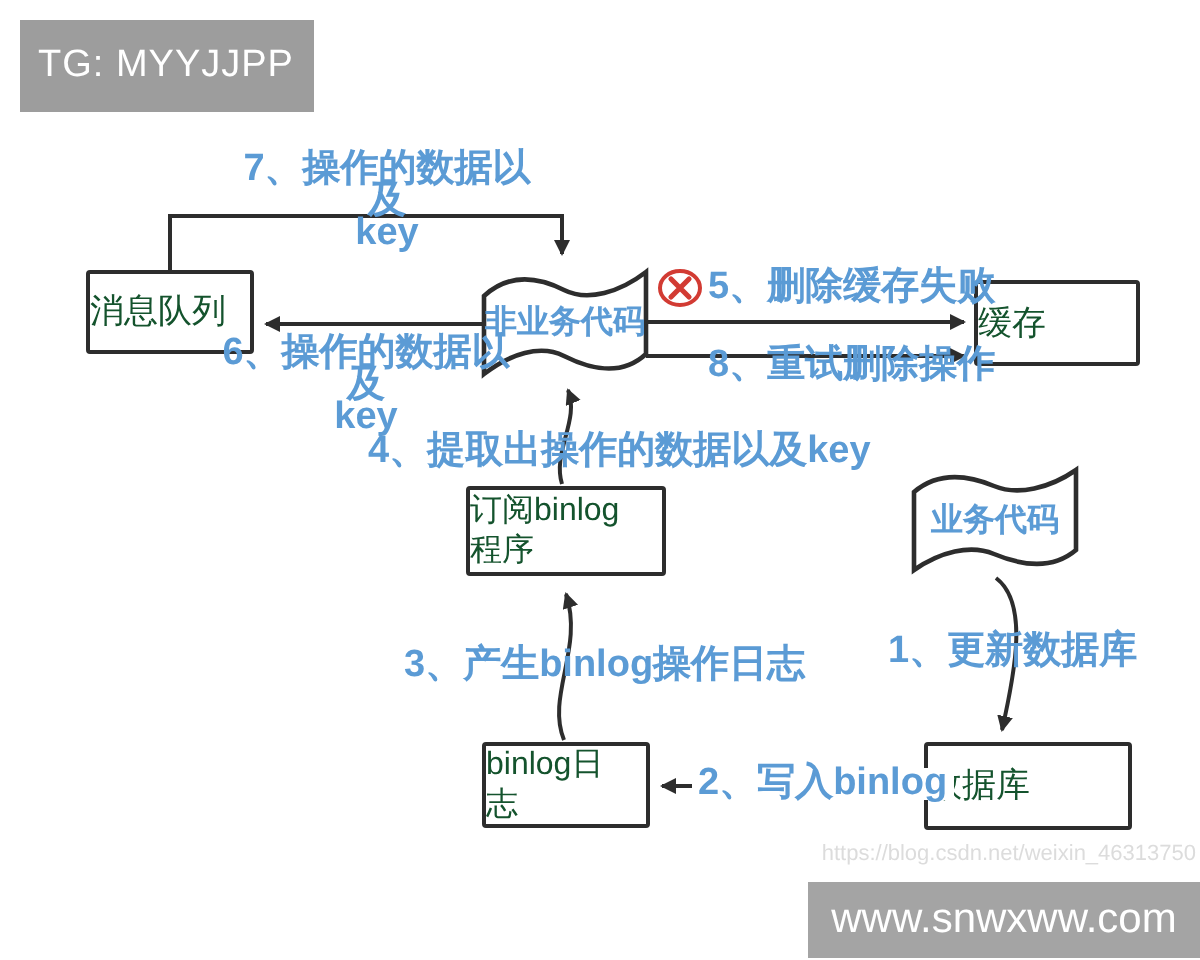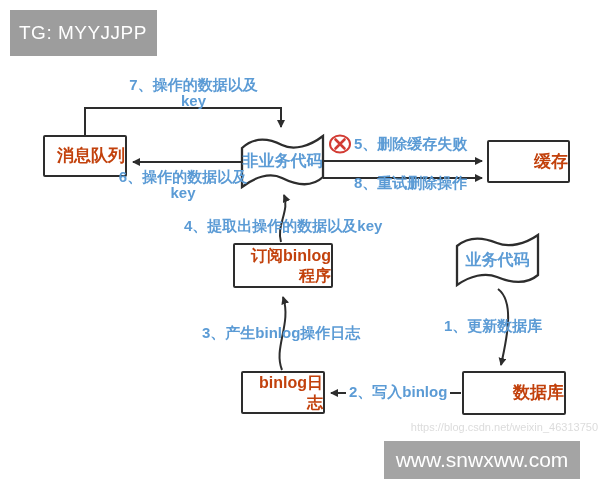--- a/index.html
+++ b/index.html
@@ -1,30 +1,30 @@
 <!DOCTYPE html>
 <html><head>
 <meta charset="utf-8">
 <style>
   html,body{margin:0;padding:0;background:#fff;}
   body{width:600px;height:480px;overflow:hidden;position:relative;
        font-family:"Liberation Sans","DejaVu Sans",sans-serif;}
   .stage{position:absolute;left:0;top:0;width:600px;height:480px;background:#ffffff;}
   .badge{position:absolute;background:#9d9d9d;color:#fff;display:flex;align-items:center;}
   .badge.top{left:10px;top:10px;width:138px;height:46px;font-size:19px;padding-left:9px;letter-spacing:.5px;}
-  .badge.bottom{left:384px;top:441px;width:196px;height:38px;font-size:21px;justify-content:center;background:#a4a4a4;}
+  .badge.bottom{left:404px;top:441px;width:196px;height:38px;font-size:21px;justify-content:center;background:#a4a4a4;}
   .watermark{position:absolute;right:2px;top:421px;font-size:11px;color:#dcdcdc;white-space:nowrap;}
   svg.wires{position:absolute;left:0;top:0;width:600px;height:480px;}
   .node{position:absolute;background:#fff;border:2.5px solid #2d2d2d;border-radius:2px;
-        display:flex;flex-direction:column;align-items:flex-end;justify-content:center;
-        color:#c2410c;font-weight:bold;text-align:center;box-sizing:border-box;}
+        display:flex;flex-direction:column;align-items:flex-start;justify-content:center;
+        color:#14532d;font-weight:normal;text-align:center;box-sizing:border-box;}
   .node .ln{display:block;line-height:20px;}
   .wavelabel{position:absolute;display:flex;align-items:center;justify-content:center;
         color:#5b9bd5;font-weight:bold;font-size:16px;}
-  .elabel{position:absolute;color:#5b9bd5;font-weight:bold;font-size:15px;white-space:nowrap;line-height:16px;}
+  .elabel{position:absolute;color:#5b9bd5;font-weight:bold;font-size:19px;white-space:nowrap;line-height:16px;}
   .elabel.center{text-align:center;white-space:normal;}
   .elabel.bgwhite{background:#fff;padding:0 3px;}
   .n-mq{left:43px;top:135px;width:84px;height:42px;font-size:17px;}
   .n-cache{left:487px;top:140px;width:83px;height:43px;font-size:17px;}
   .n-sub{left:233px;top:243px;width:100px;height:45px;font-size:16px;}
   .n-blog{left:241px;top:371px;width:84px;height:43px;font-size:16px;}
   .n-db{left:462px;top:371px;width:104px;height:44px;font-size:17px;}
   .wl-nbc{left:242px;top:133px;width:81px;height:57px;}
   .wl-bc{left:457px;top:233px;width:81px;height:55px;}
   .l7{left:116px;top:77px;width:155px;}

